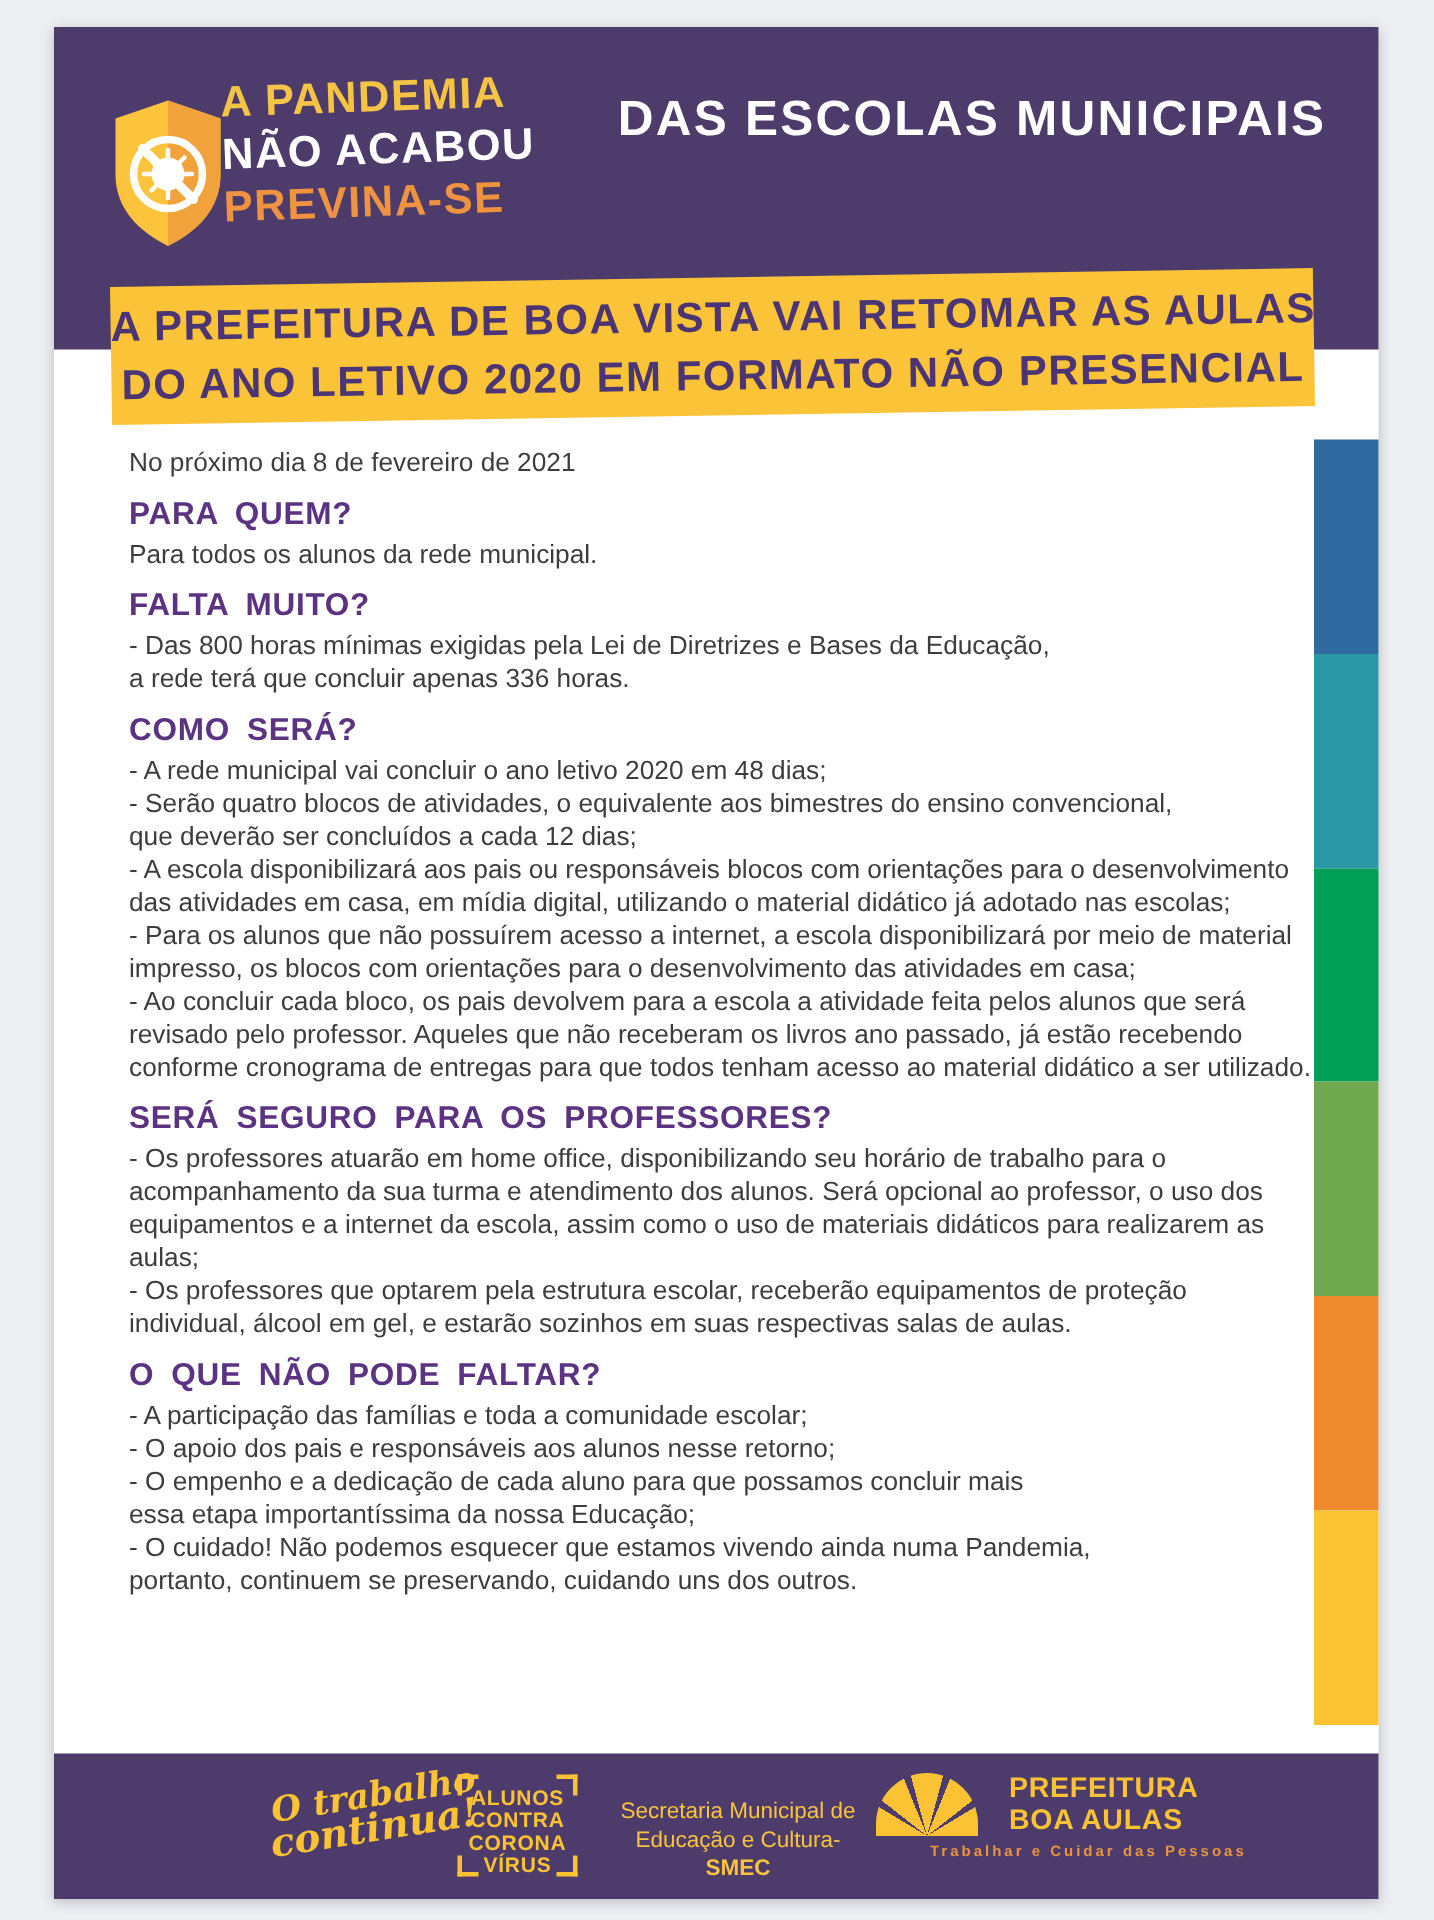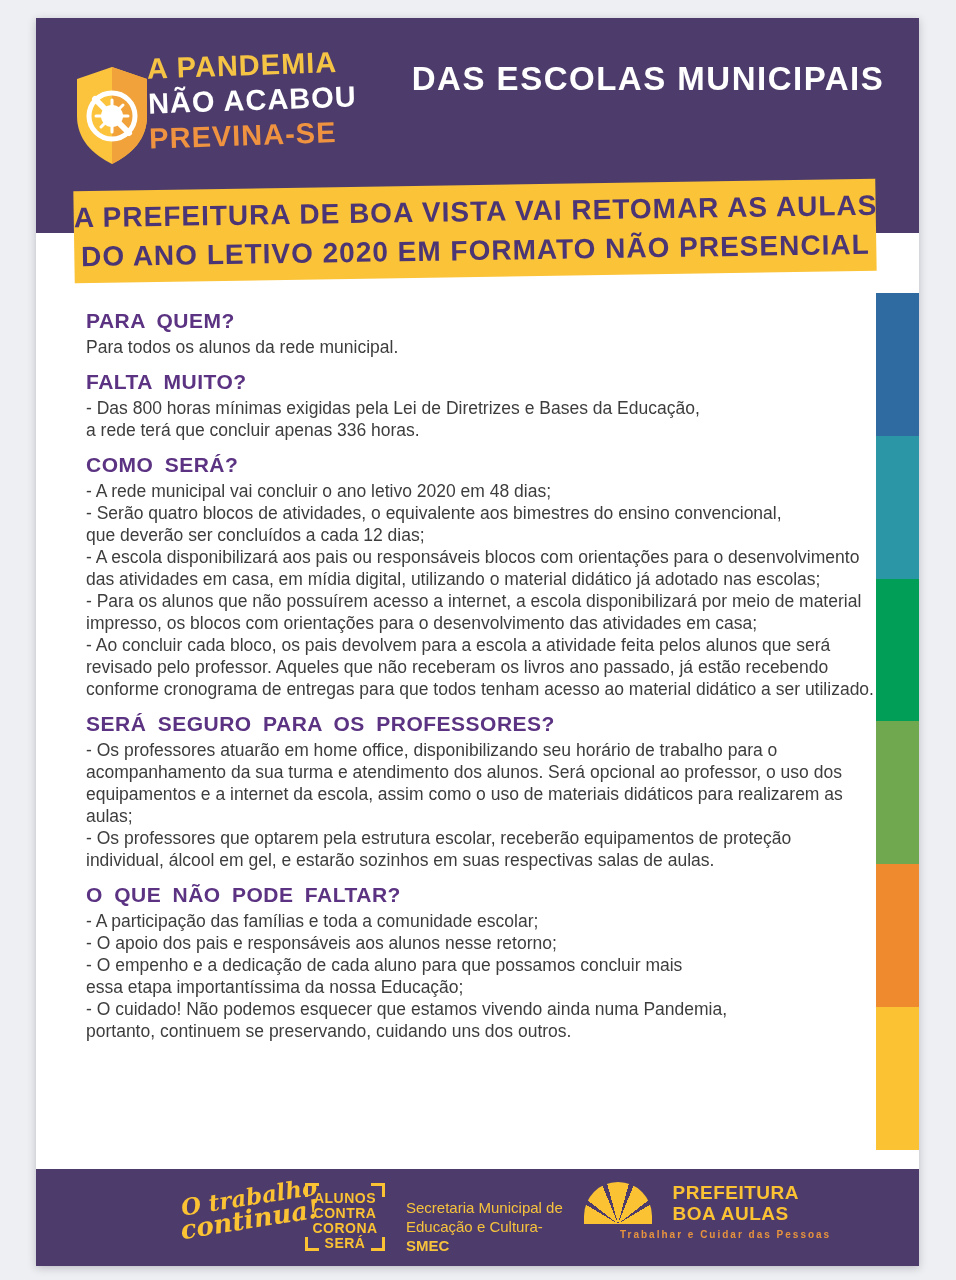--- a/index.html
+++ b/index.html
@@ -99,21 +99,21 @@
     font-weight: 800; font-size: 14px; line-height: 15px;
     letter-spacing: 0.5px; padding-top: 8px;
   }
   .campaign .corner { position: absolute; width: 14px; height: 14px; }
   .campaign .tl { left: 0; top: 0; border-left: 3px solid #fbc233; border-top: 3px solid #fbc233; }
   .campaign .tr { right: 0; top: 0; border-right: 3px solid #fbc233; border-top: 3px solid #fbc233; }
   .campaign .bl { left: 0; bottom: 0; border-left: 3px solid #fbc233; border-bottom: 3px solid #fbc233; }
   .campaign .br { right: 0; bottom: 0; border-right: 3px solid #fbc233; border-bottom: 3px solid #fbc233; }
   .secretaria {
     position: absolute; left: 370px; top: 29px;
-    width: 172px; 
+    width: 172px; text-align: center;
     color: #f8c33c; font-size: 15px; line-height: 19px;
   }
   .secretaria b { font-weight: 800; }
   .gov {
     position: absolute; left: 548px; top: 13px; width: 215px;
   }
   .gov-top { display: flex; align-items: flex-end; }
   .sun {
     width: 84px; height: 42px;
     border-radius: 84px 84px 0 0;
@@ -168,20 +168,21 @@
     </div>
 
     <div class="banner">
       <div>A PREFEITURA DE BOA VISTA VAI RETOMAR AS AULAS</div>
       <div>DO ANO LETIVO 2020 EM FORMATO NÃO PRESENCIAL</div>
     </div>
 
     <div class="body-area">
 
       <div class="section">
+        <p>No próximo dia 8 de fevereiro de 2021</p>
       </div>
 
       <div class="section">
         <h2>PARA QUEM?</h2>
         <p>Para todos os alunos da rede municipal.</p>
       </div>
 
 
       <div class="section">
         <h2>FALTA MUITO?</h2>
@@ -239,21 +240,21 @@
         <div class="l2">continua!</div>
       </div>
       <div class="campaign">
         <span class="corner tl"></span>
         <span class="corner tr"></span>
         <span class="corner bl"></span>
         <span class="corner br"></span>
         <div>ALUNOS</div>
         <div>CONTRA</div>
         <div>CORONA</div>
-        <div>SERÁ</div>
+        <div>VÍRUS</div>
       </div>
       <div class="secretaria">
         <div>Secretaria Municipal de</div>
         <div><span>Educação e Cultura- </span><b>SMEC</b></div>
       </div>
       <div class="gov">
         <div class="gov-top">
           <div class="sun"></div>
           <div class="gov-name">
             <div>PREFEITURA</div>

